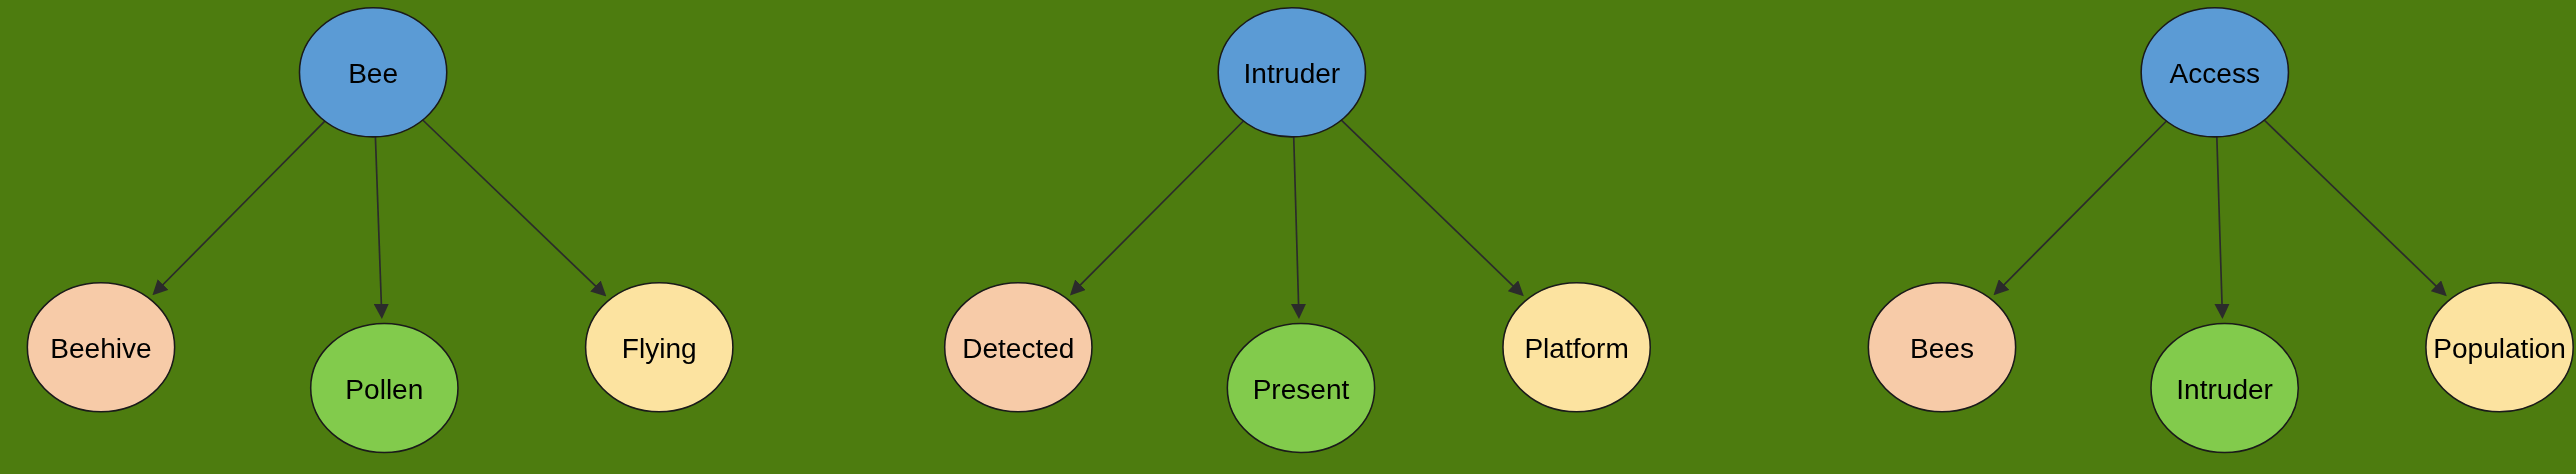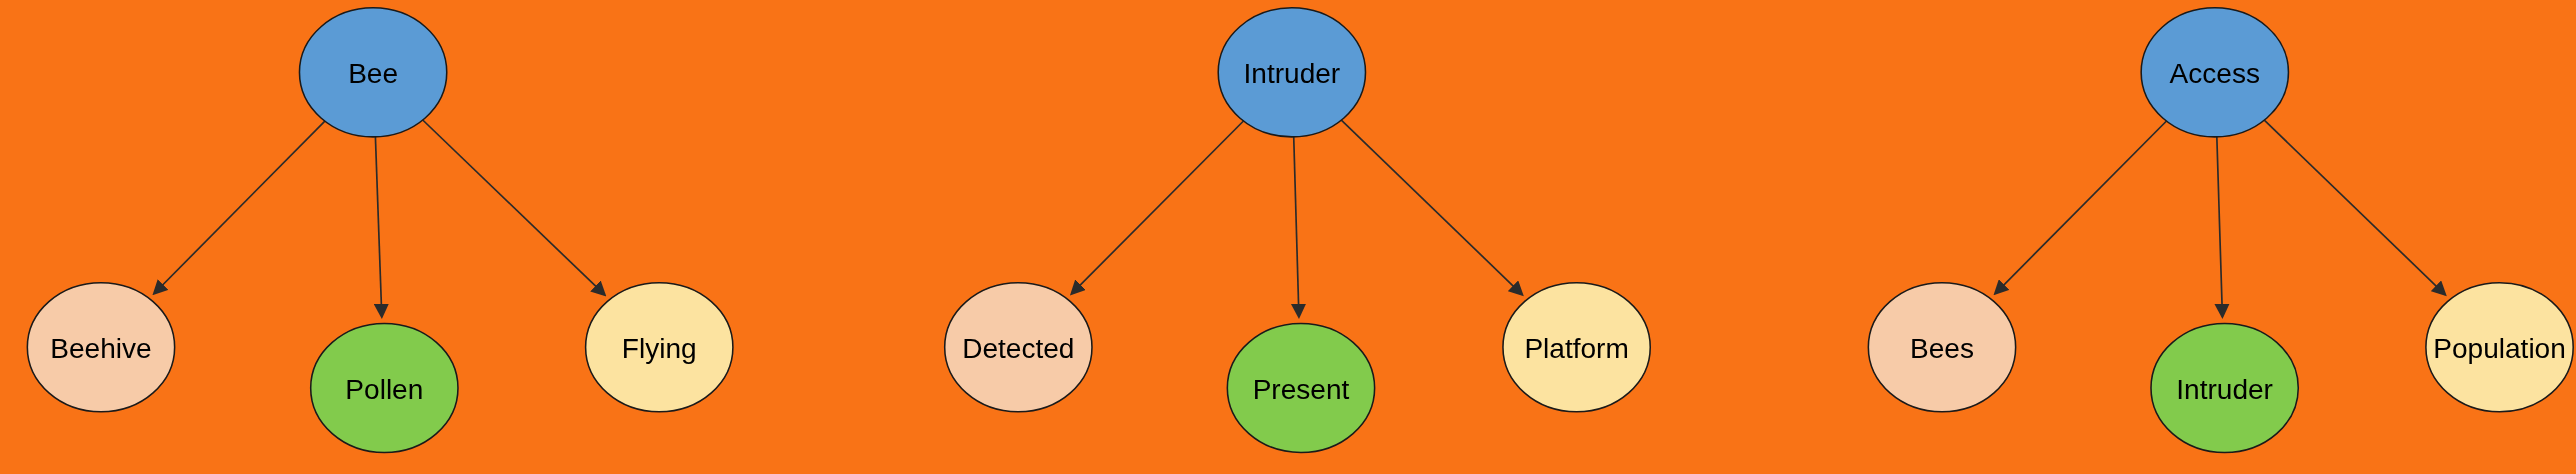--- a/index.html
+++ b/index.html
@@ -11,21 +11,21 @@
   body {
     width: 2576px;
     height: 475px;
     font-family: "Liberation Sans", sans-serif;
     overflow: hidden;
   }
   #stage {
     position: relative;
     width: 2576px;
     height: 475px;
-    background: #f97316;
+    background: #4d7c0f;
   }
   #graph-canvas {
     position: absolute;
     left: 0;
     top: 0;
     width: 2576px;
     height: 475px;
     display: block;
   }
   .node-ellipse {

